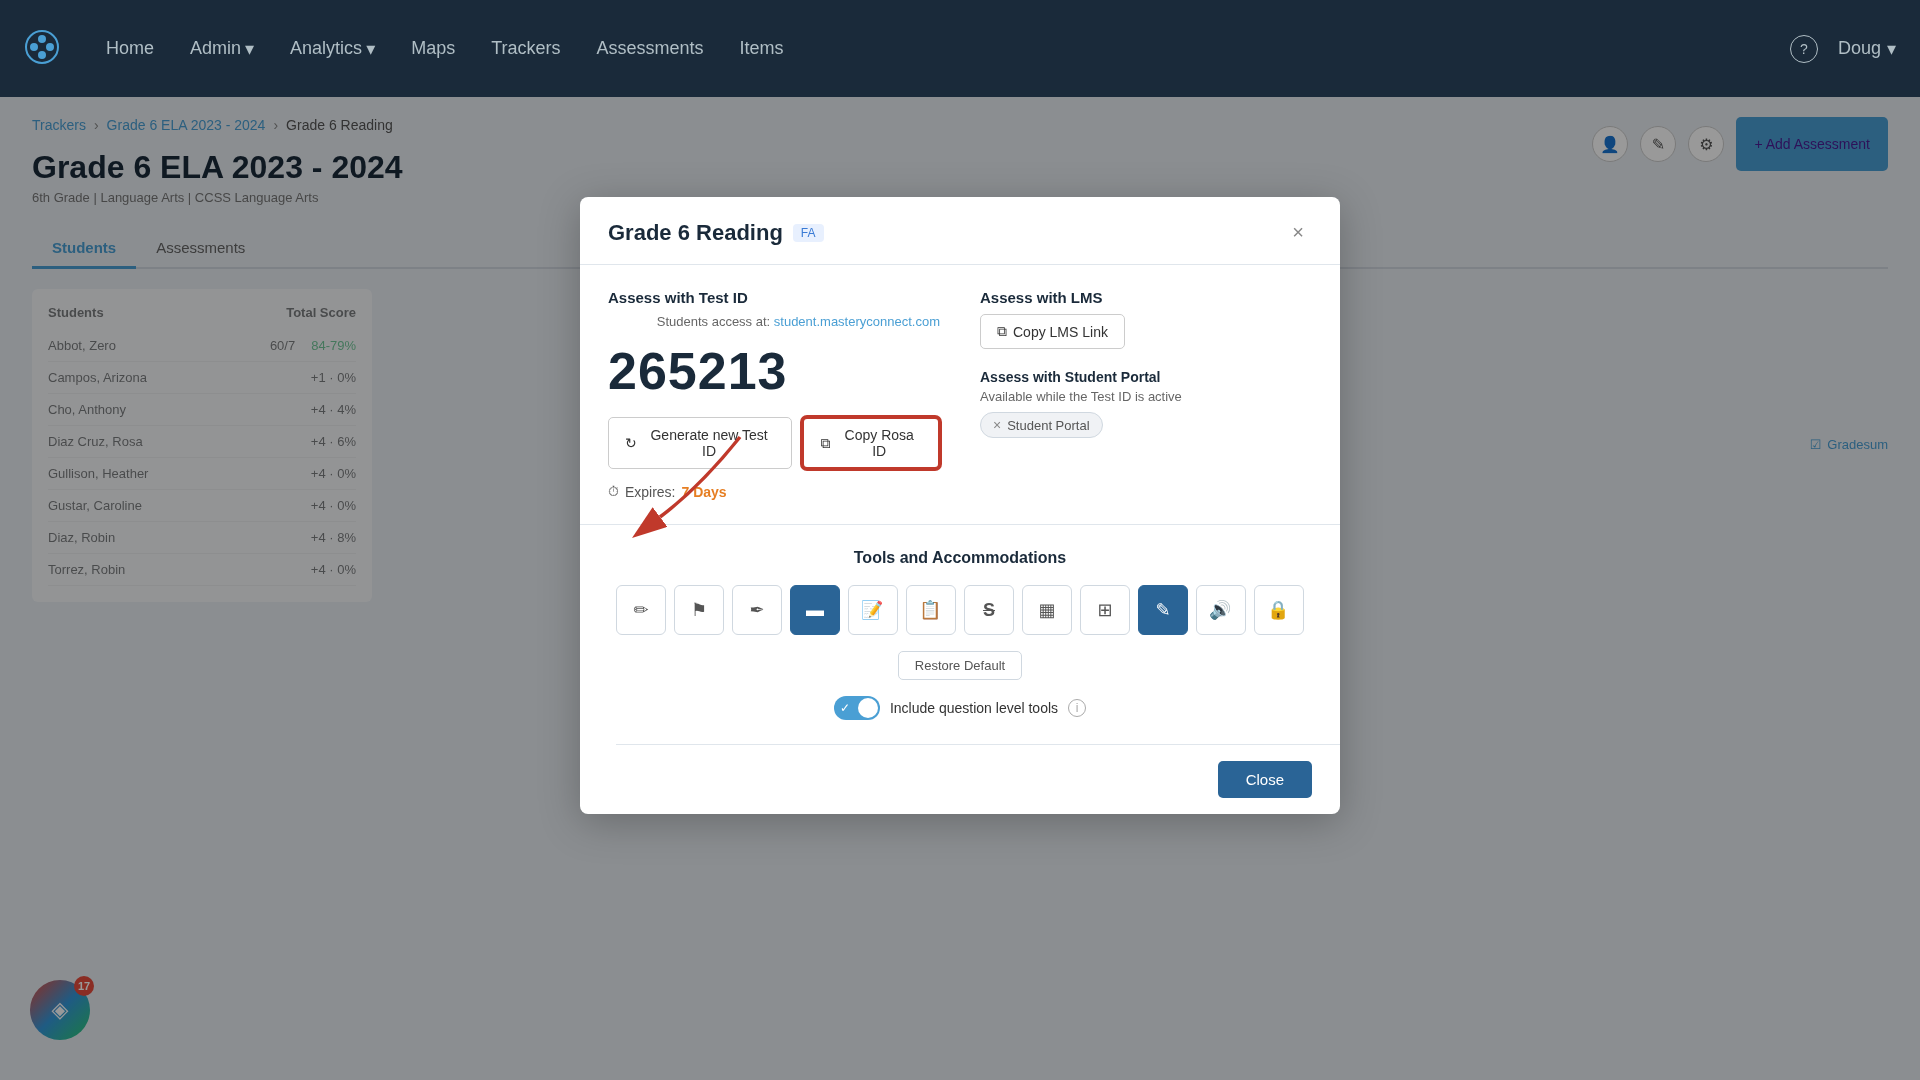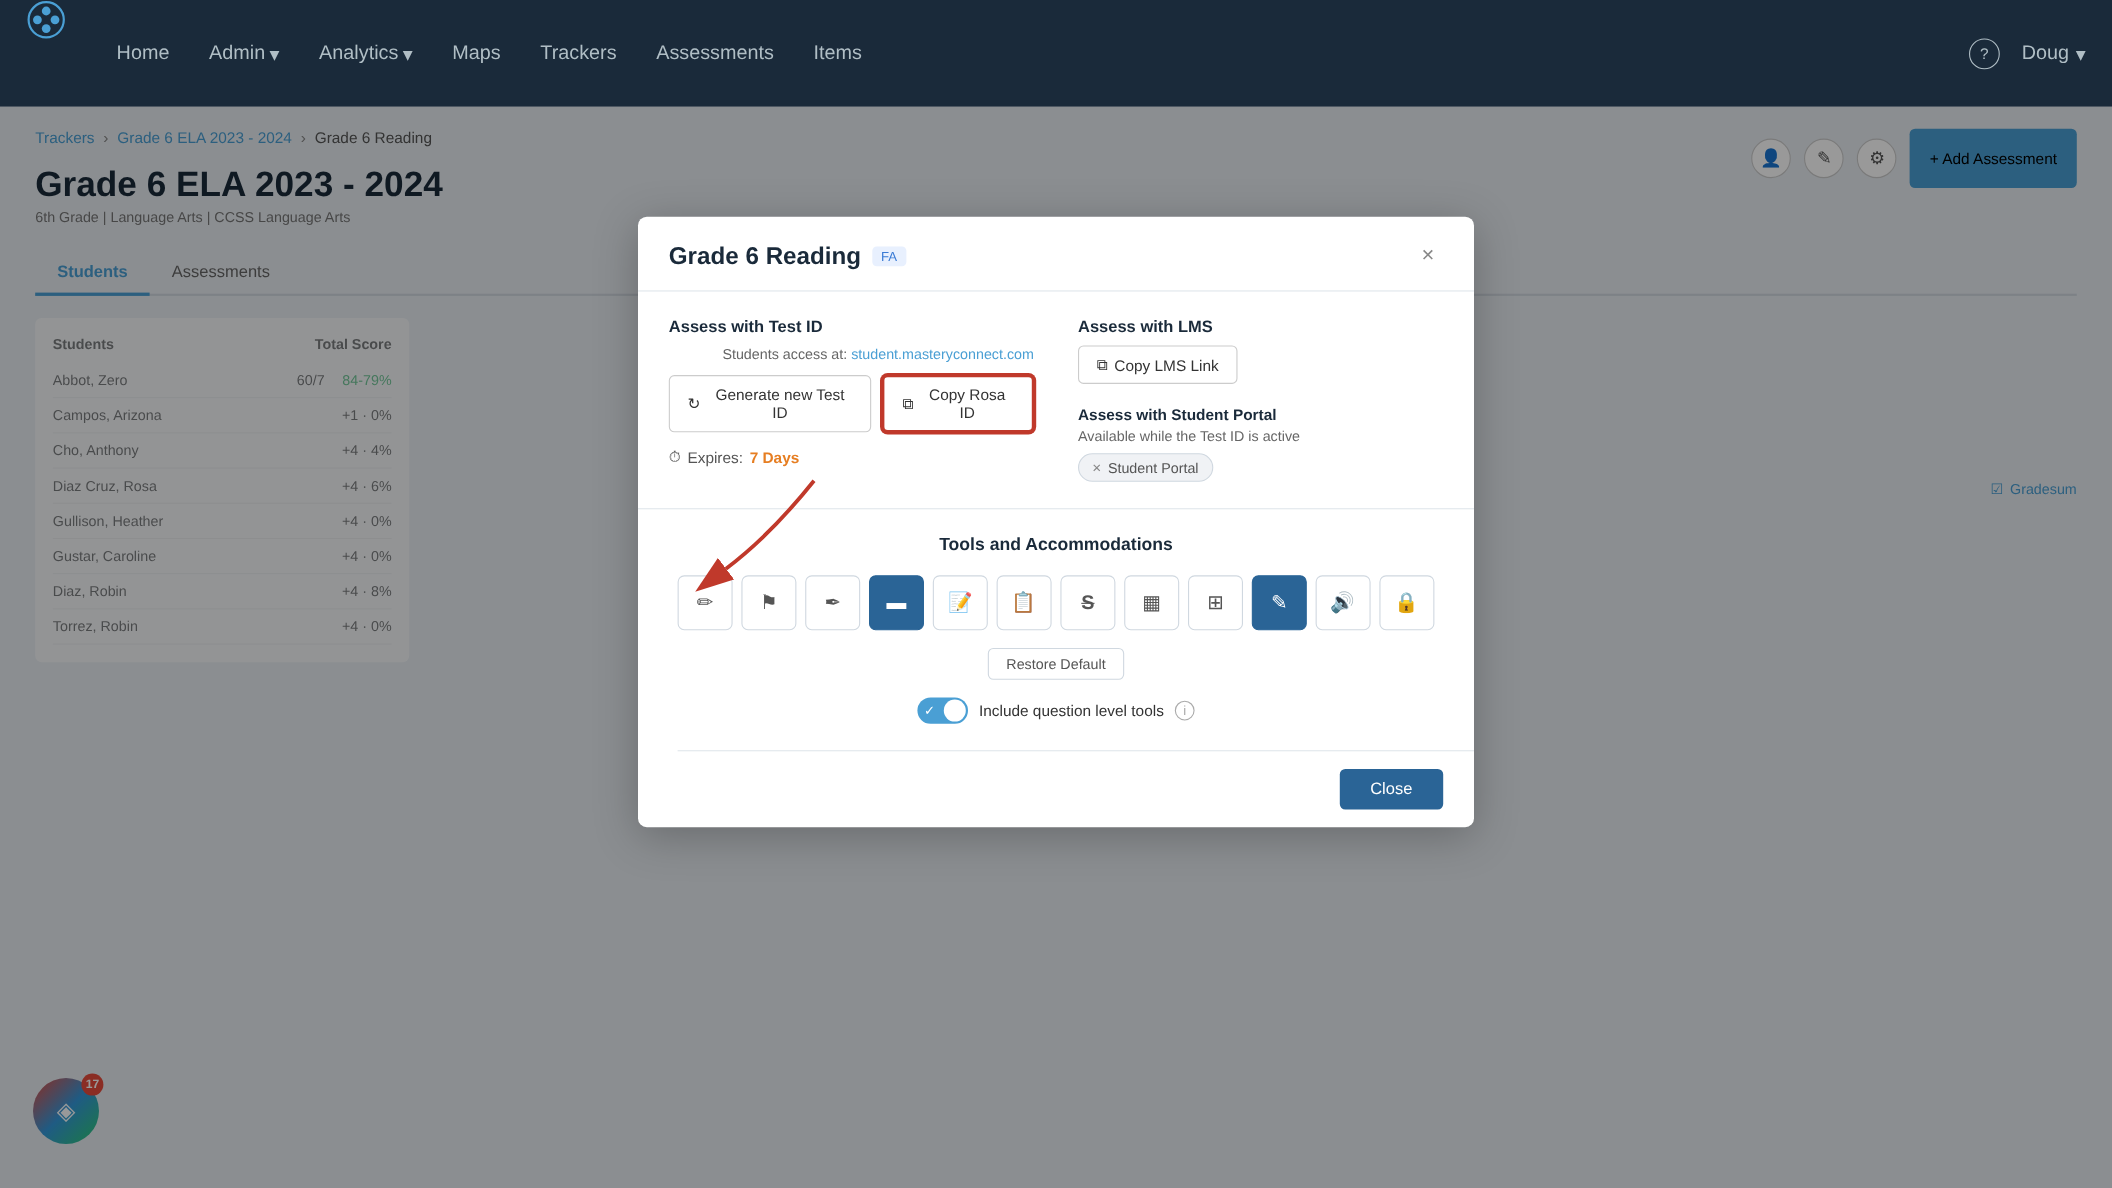--- a/index.html
+++ b/index.html
@@ -3,20 +3,21 @@
   <meta charset="utf-8">
   <style>
     * { box-sizing: border-box; margin: 0; padding: 0; }
     body { font-family: -apple-system, BlinkMacSystemFont, 'Segoe UI', sans-serif; background: #f0f2f5; width: 1920px; height: 1080px; overflow: hidden; position: relative; }
 
     
     .navbar {
       background: #1a2a3a;
       height: 97px;
       display: flex;
+      align-items: center;
       padding: 0 24px;
       position: relative;
       z-index: 1;
     }
     .nav-item {
       color: #b0bec5;
       font-size: 18px;
       padding: 8px 18px;
       cursor: pointer;
       display: flex;
@@ -417,21 +418,21 @@
       display: flex;
       align-items: center;
       justify-content: center;
       font-size: 16px;
       color: #555;
       cursor: pointer;
       background: #fff;
     }
     .add-assessment-btn {
       background: #4a9fd4;
-      color: #000000;
+      color: #4c1d95;
       border: none;
       padding: 19px 18px;
       border-radius: 5px;
       font-size: 14px;
       cursor: pointer;
       display: flex;
       align-items: flex-start;
       gap: 6px;
       font-weight: 500;
     }
@@ -574,20 +575,21 @@
 
     <div class="modal-body">
       <div class="modal-columns">
 
         <div class="modal-col-left">
           <div class="section-title">Assess with Test ID</div>
           <div class="section-subtitle">
             <span>Students access at:</span>
             <a href="#">student.masteryconnect.com</a>
           </div>
+          <div class="test-id-number">265213</div>
 
           <div class="btn-group">
             <button class="btn">
               <span>↻</span>
               <span>Generate new Test ID</span>
             </button>
             <button class="btn btn-copy-test-id">
               <span>⧉</span>
               <span>Copy Rosa ID</span>
             </button>

